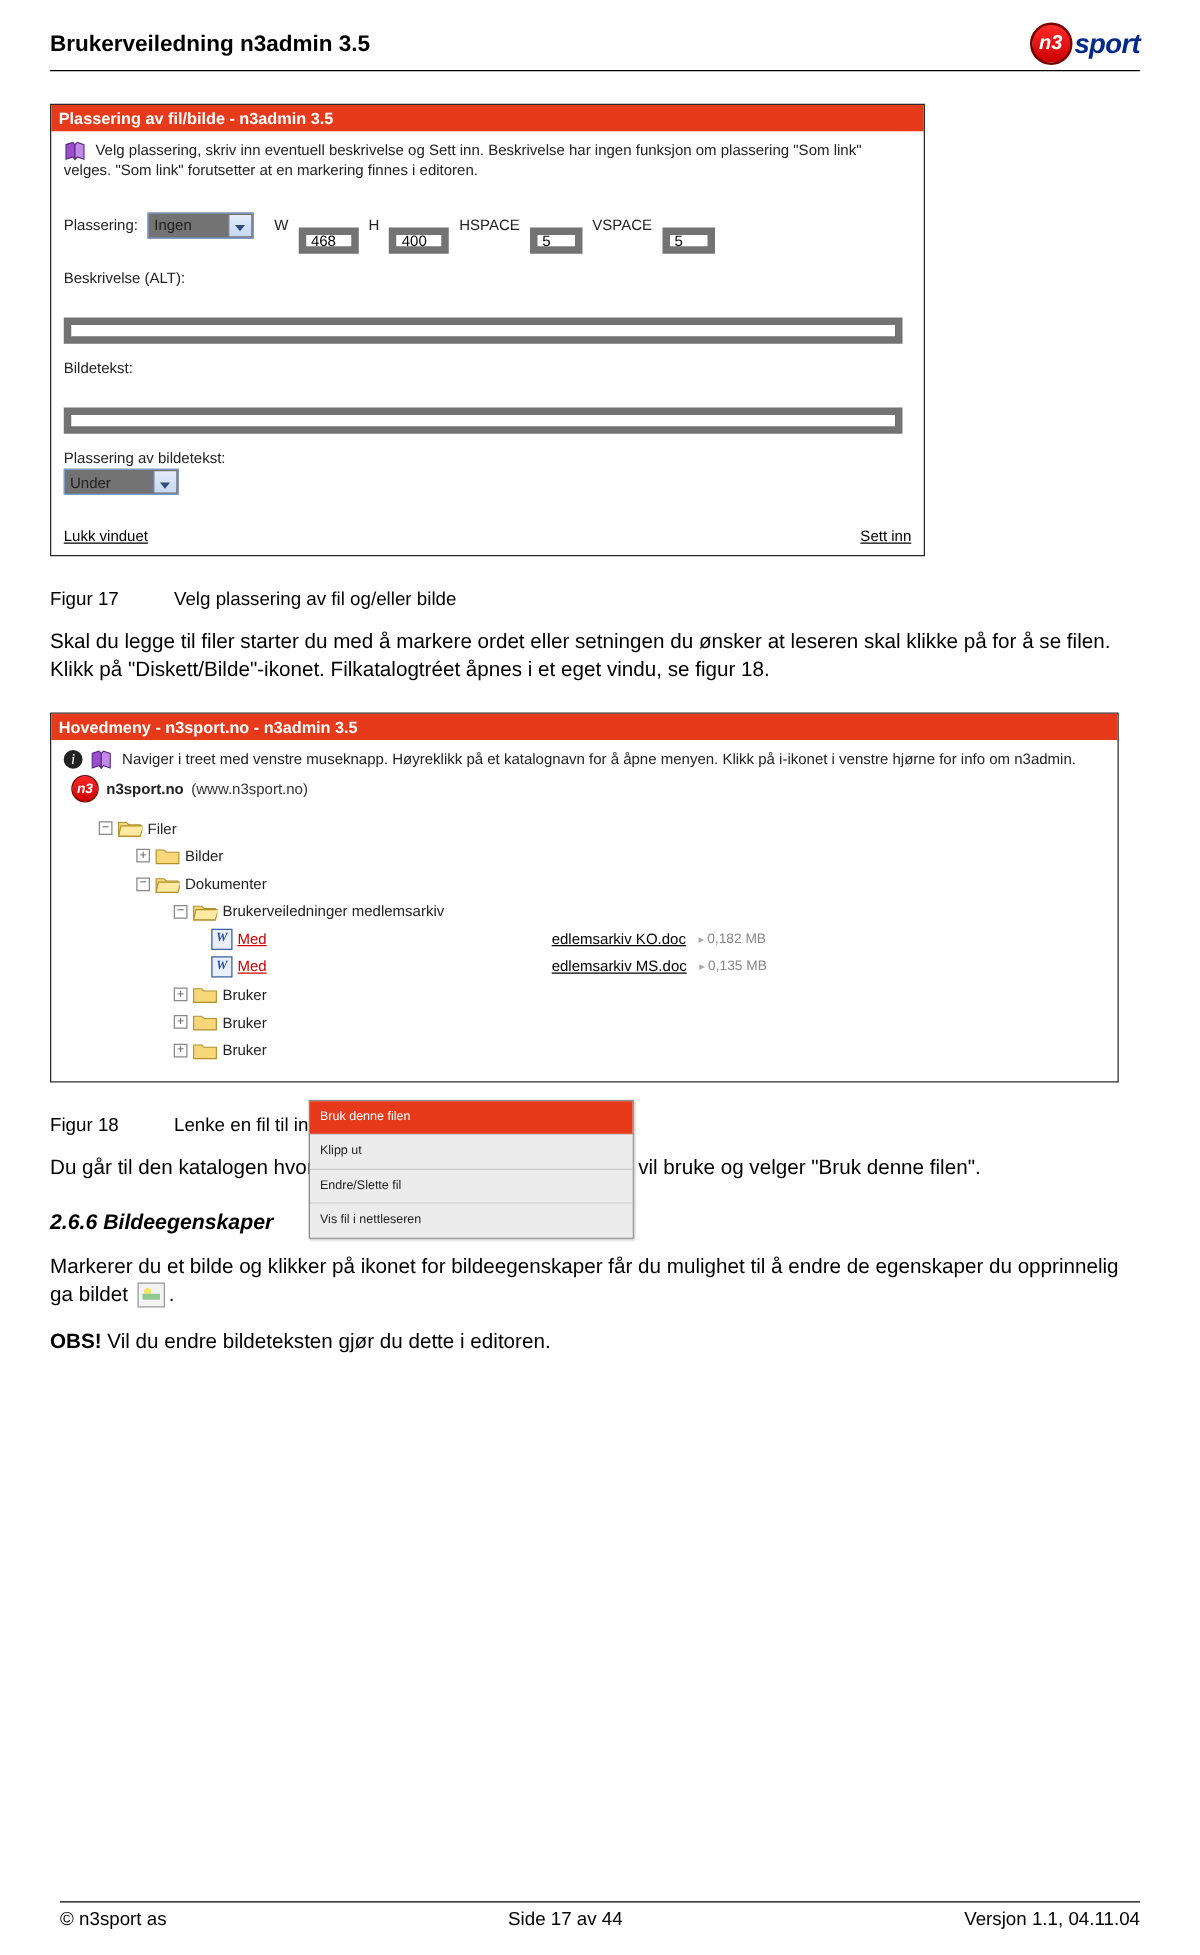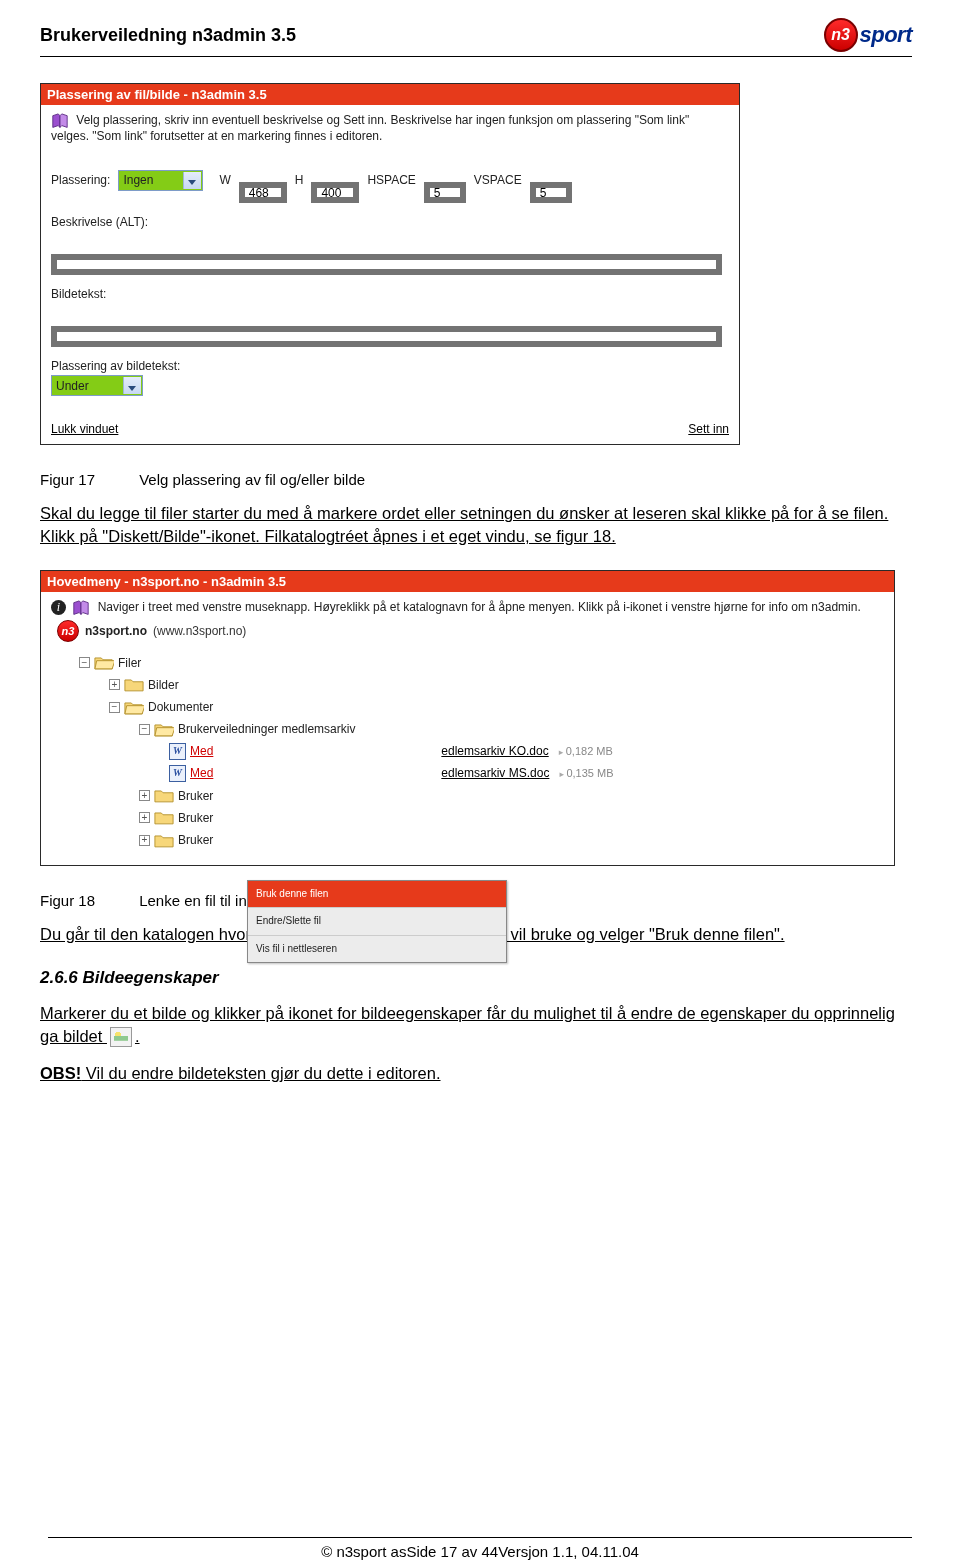--- a/index.html
+++ b/index.html
@@ -64,21 +64,21 @@
   }
   .info-icon {
     display:inline-block; width:15px;height:15px;border-radius:50%;
     background:#222;color:#fff;font-family:Georgia,serif;font-style:italic;
     font-size:12px;line-height:15px;text-align:center;vertical-align:middle;margin-right:3px;
   }
   .row-labels { display:flex; align-items:center; gap:8px; margin-top:14px; flex-wrap:wrap; font-size:12px;}
   .row-labels label { font-size:12px; }
   .sel {
     border: 1px solid #7e9cc8;
-    background: #84cc16;
+    background: #737373;
     font-size: 12px;
     height: 21px;
     padding: 0 22px 0 4px;
     position: relative;
     display:inline-flex;align-items:center;
   }
   .sel::after {
     content:"";
     position:absolute; right:1px; top:1px; bottom:1px; width:17px;
     background: linear-gradient(#e4ecfb,#c7d8f2);
@@ -98,21 +98,21 @@
   .shot-footer {
     display:flex; justify-content:space-between;
     padding: 16px 10px 8px 10px;
     font-family: Verdana, Arial, sans-serif; font-size:12px;
   }
   .shot-footer a { color:#000; text-decoration: underline; }
 
   .fig-caption { margin-top: 26px; font-size:15px; }
   .fig-num { display:inline-block; width:95px; }
 
-  .para { margin-top: 14px; font-size: 16.5px; line-height: 1.38; text-decoration: underline; }
+  .para { margin-top: 14px; font-size: 16.5px; line-height: 1.38; }
 
   
   .shot2 { margin-top: 22px; border:1px solid #2a2a2a; width: 98%; }
   .tree {
     margin-top: 10px;
     font-family: Verdana, Arial, sans-serif;
     font-size: 12px;
     line-height: 1.85;
     position: relative;
   }
@@ -150,23 +150,23 @@
     vertical-align:middle;margin:0 3px;position:relative;
   }
   .inline-img-ico::after {
     content:""; position:absolute; inset:3px;
     background:
       linear-gradient(#8fc98f,#8fc98f) 0 60%/100% 40% no-repeat,
       radial-gradient(circle at 30% 30%, #f7e36b 0 3px, transparent 3px);
   }
 
   .doc-footer {
-    position:absolute; left:48px; right:48px; bottom:4px;
+    position:absolute; left:48px; right:48px; bottom:20px;
     border-top:1.5px solid #000; padding-top:5px;
-    display:flex; justify-content:center;
+    display:flex; justify-content:space-between;
     font-size:15px;
   }
 </style>
 </head>
 <body>
 
 <div class="page">
 
   <div class="doc-header">
     <div class="doc-title">Brukerveiledning n3admin 3.5</div>
@@ -313,20 +313,21 @@
         <div class="node indent3">
           <span class="box">+</span>
           <span class="fold-icon"><svg class="fold-svg" viewBox="0 0 22 18">
                 <path d="M1 4h7l2 2h11v10H1z" fill="#f7d77a" stroke="#b38f2a"></path>
               </svg></span>
           <span>Bruker</span>
         </div>
 
         <div class="ctx-menu">
           <div class="mi sel-item">Bruk denne filen</div>
+          <div class="mi">Klipp ut</div>
           <div class="mi">Endre/Slette fil</div>
           <div class="mi">Vis fil i nettleseren</div>
         </div>
       </div>
     </div>
   </div>
 
   <div class="fig-caption">
     <span class="fig-num">Figur 18</span>
     <span>Lenke en fil til innhold i nyhet/artikkel</span>

